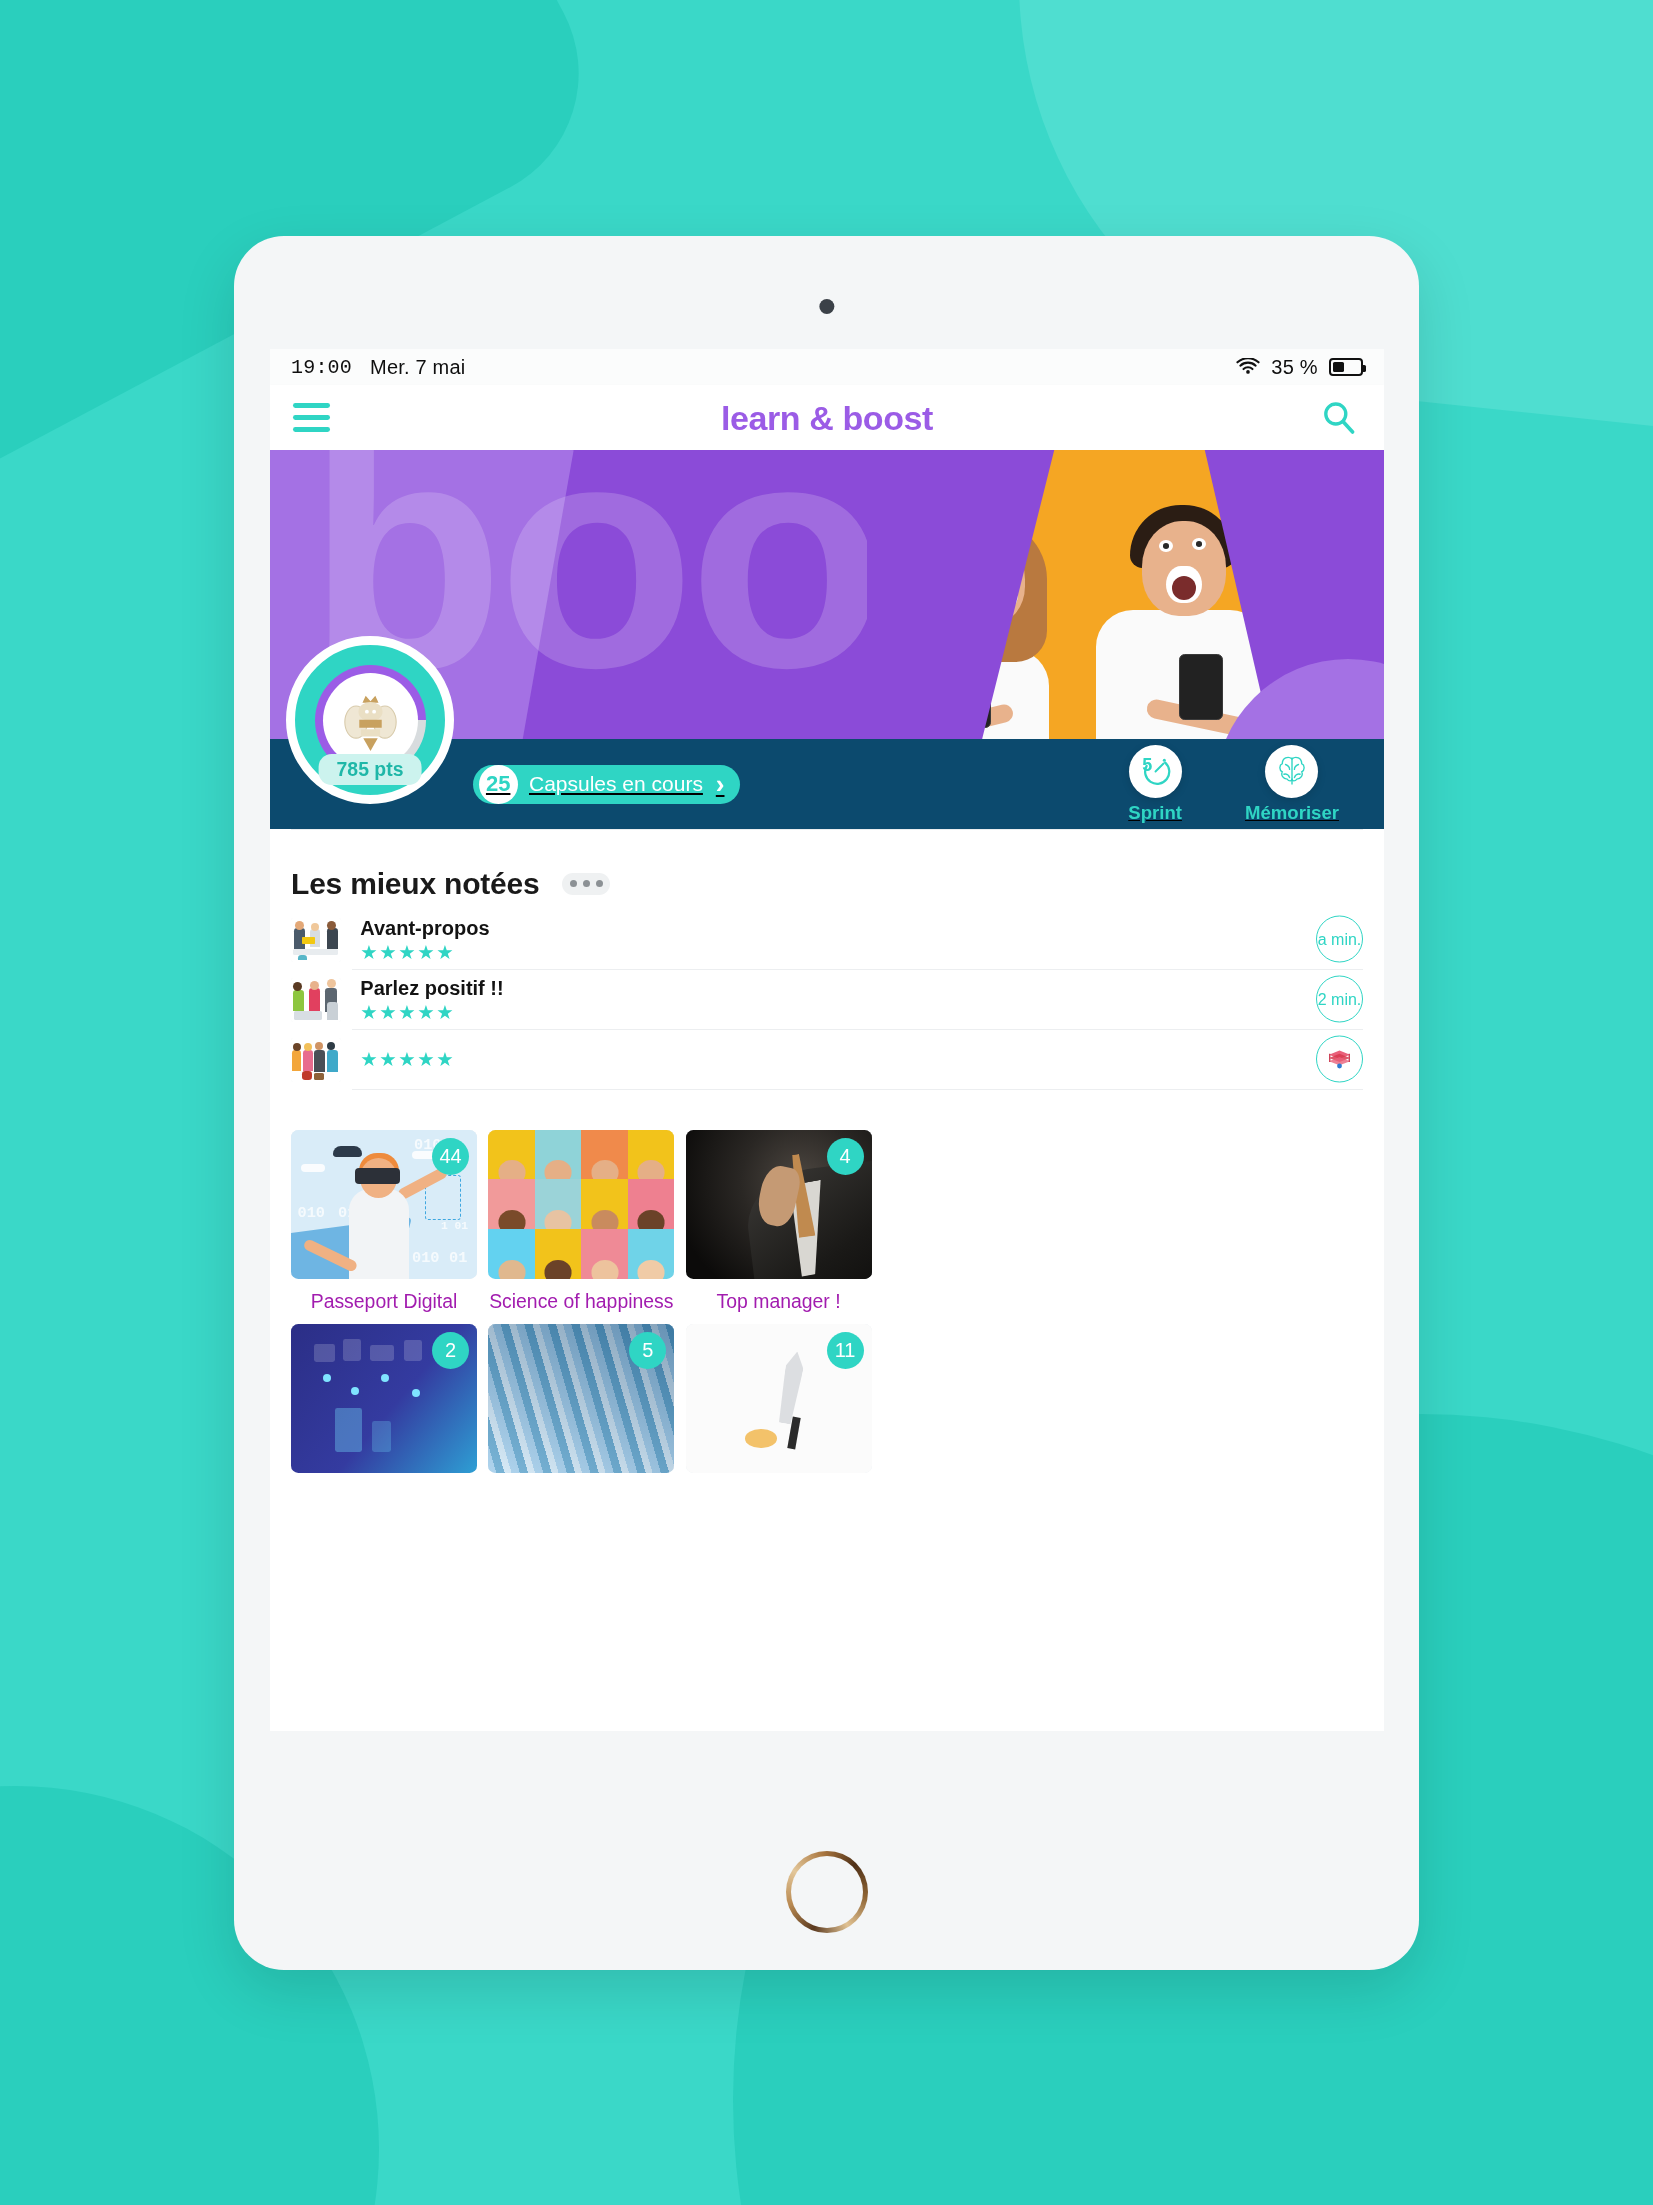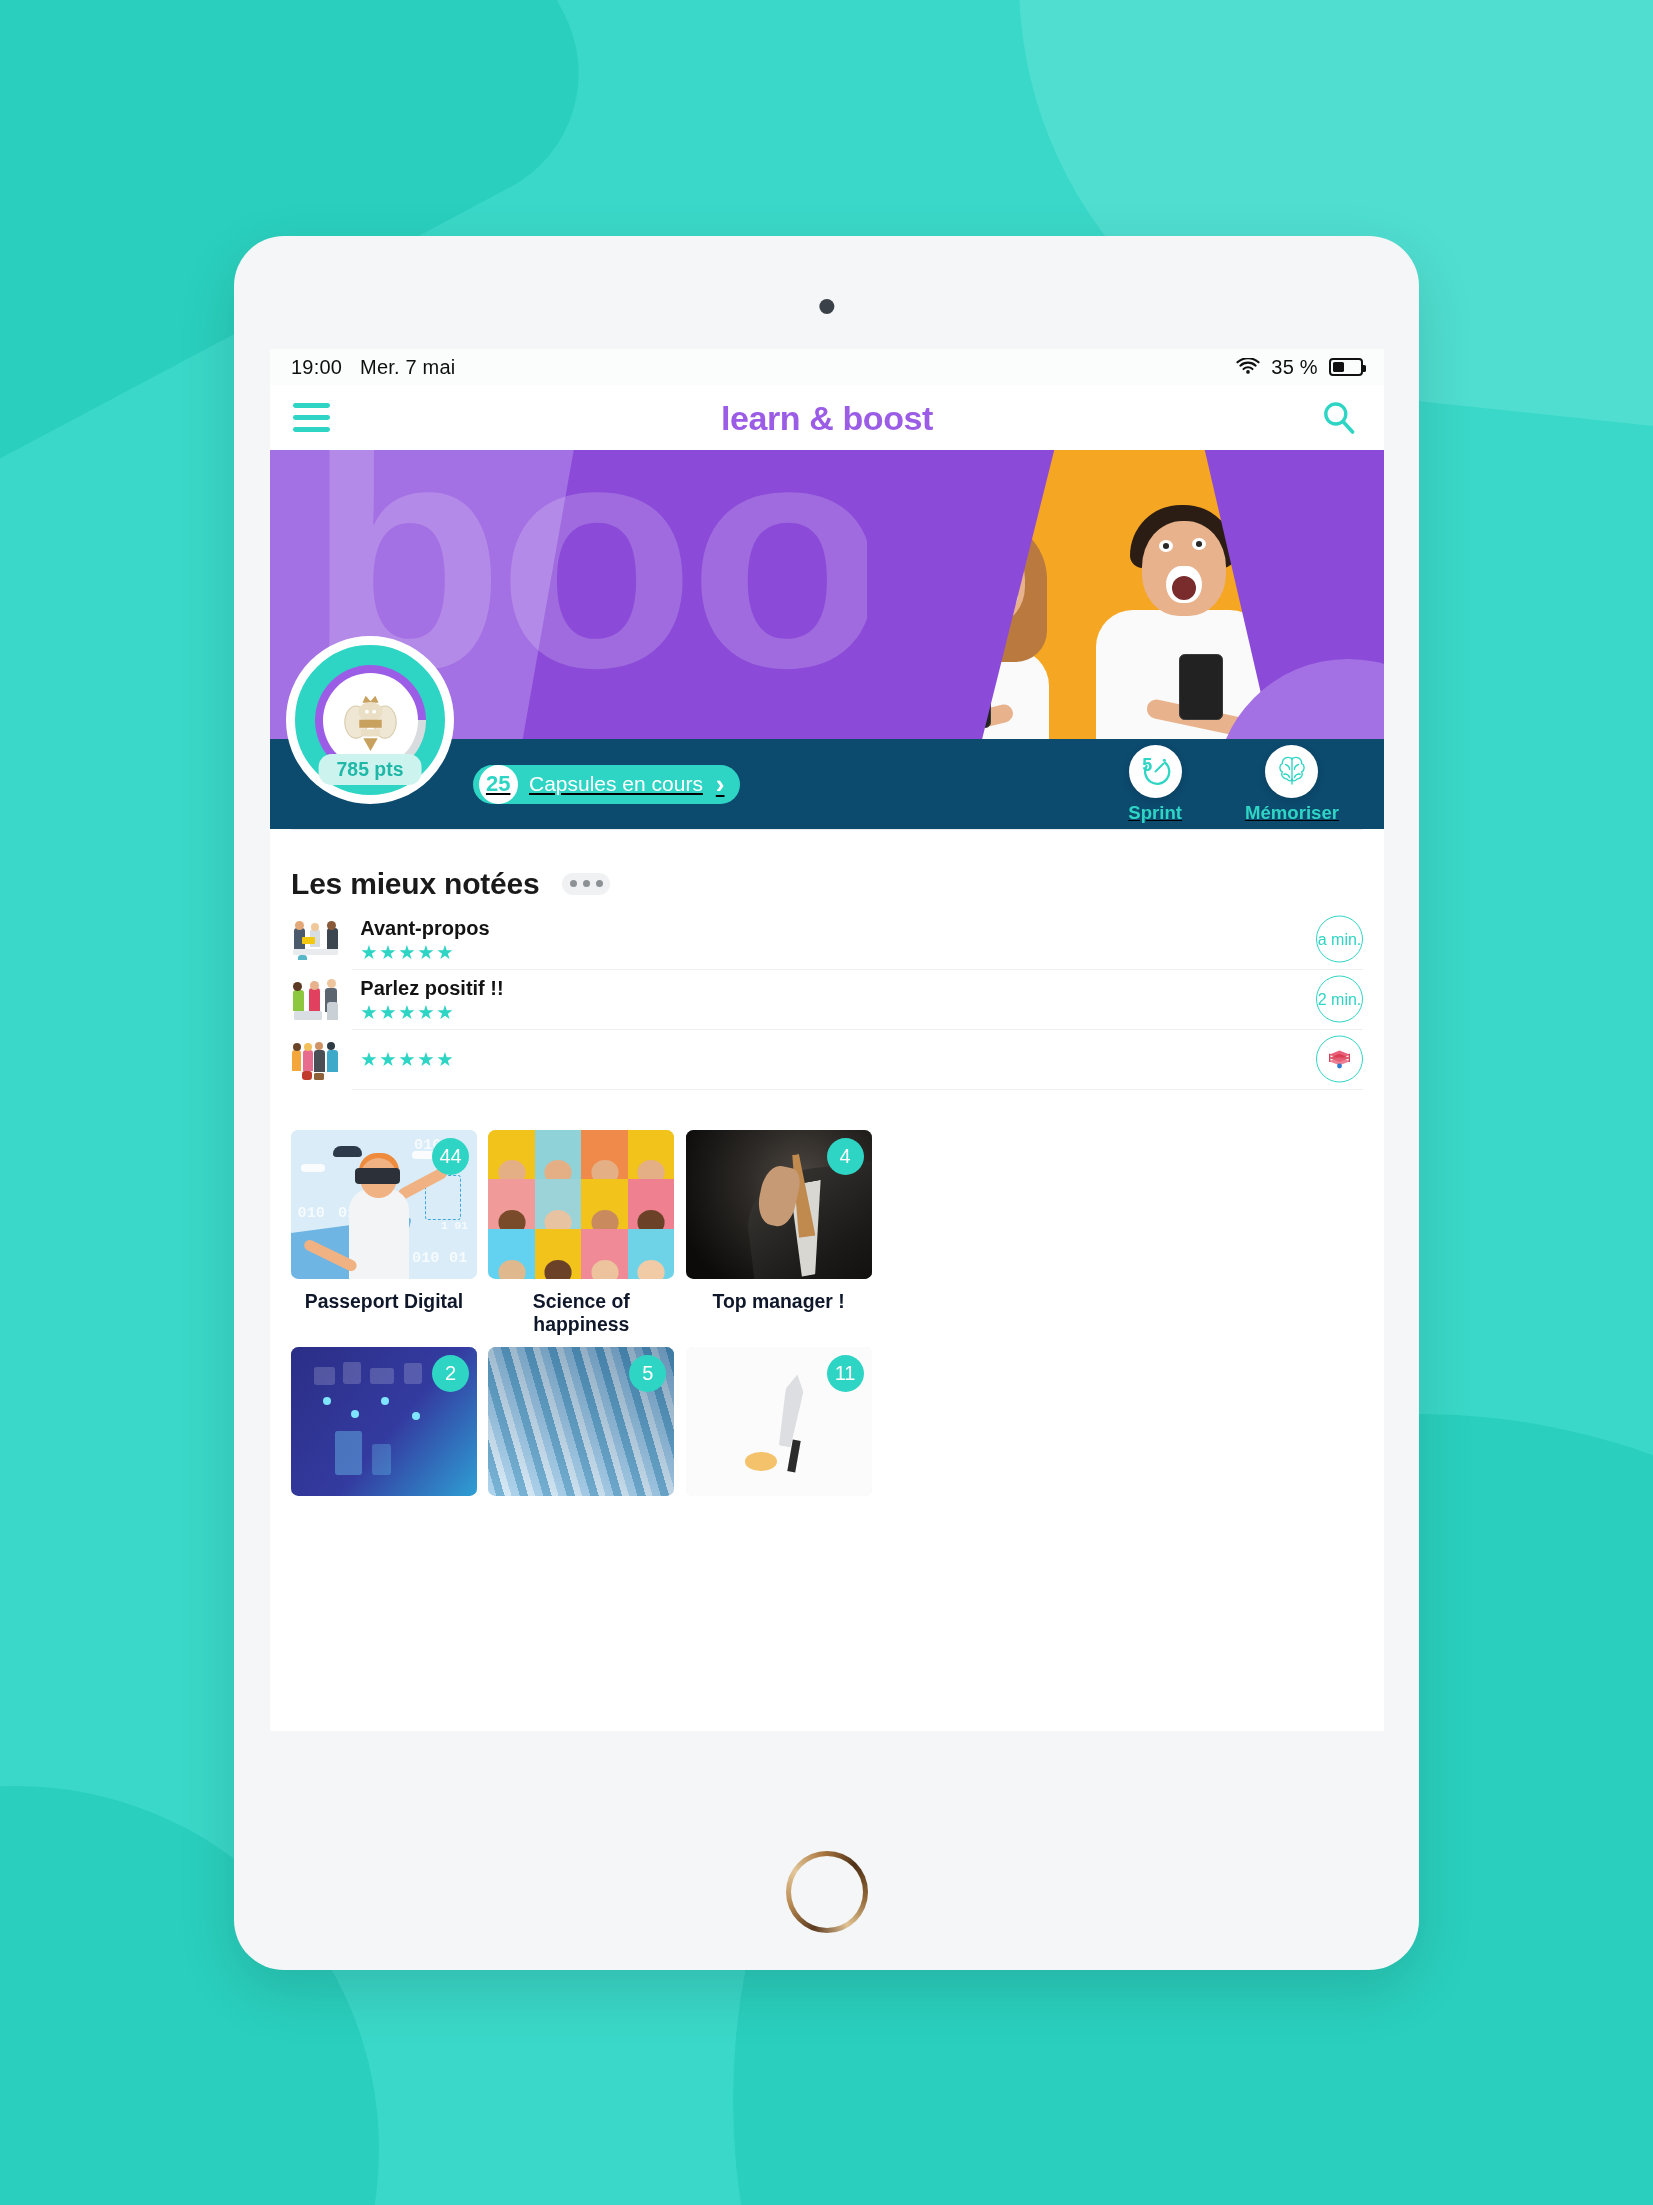--- a/index.html
+++ b/index.html
@@ -88,21 +88,21 @@
 
   
   #statusbar {
     height: 36px;
     background: #FBFCFC;
     display: flex; align-items: center;
     padding: 0 21px;
     font-size: 20px; color: #0F0F0F;
     letter-spacing: 0.2px;
   }
-  #statusbar .sb-time { font-weight: 400; }
+  #statusbar .sb-time { font-weight: 400; font-family: Liberation Mono, monospace; }
   #statusbar .sb-date { margin-left: 18px; }
   #statusbar .sb-right {
     margin-left: auto; display: flex; align-items: center; gap: 11.3px;
   }
   .wifi-icon { width: 24px; height: 18px; display: block; }
   .battery-pct { font-size: 20px; }
   .battery-icon {
     position: relative; width: 34px; height: 18px;
     border: 2.1px solid #111; border-radius: 4px;
   }
@@ -399,21 +399,21 @@
   .parcours-badge {
     position: absolute; right: 8px; top: 8px;
     width: 37px; height: 37px; border-radius: 50%;
     background: #2FD5C4; color: #FFFFFF;
     font-size: 20px; font-weight: 500;
     display: flex; align-items: center; justify-content: center;
     z-index: 4;
   }
   .parcours-label {
     text-align: center;
-    font-size: 19.4px; font-weight: bold; color: #0f172a;
+    font-size: 19.4px; font-weight: normal; color: #a21caf;
     margin-top: 11.3px;
   }
 
   
   .art-digital { position: absolute; inset: 0; background: #D9ECF8; }
   .art-digital .cloud {
     position: absolute; background: #FFF; border-radius: 16px; opacity: .85;
   }
   .art-digital .binary {
     position: absolute; color: #FFFFFF; opacity: .75;

